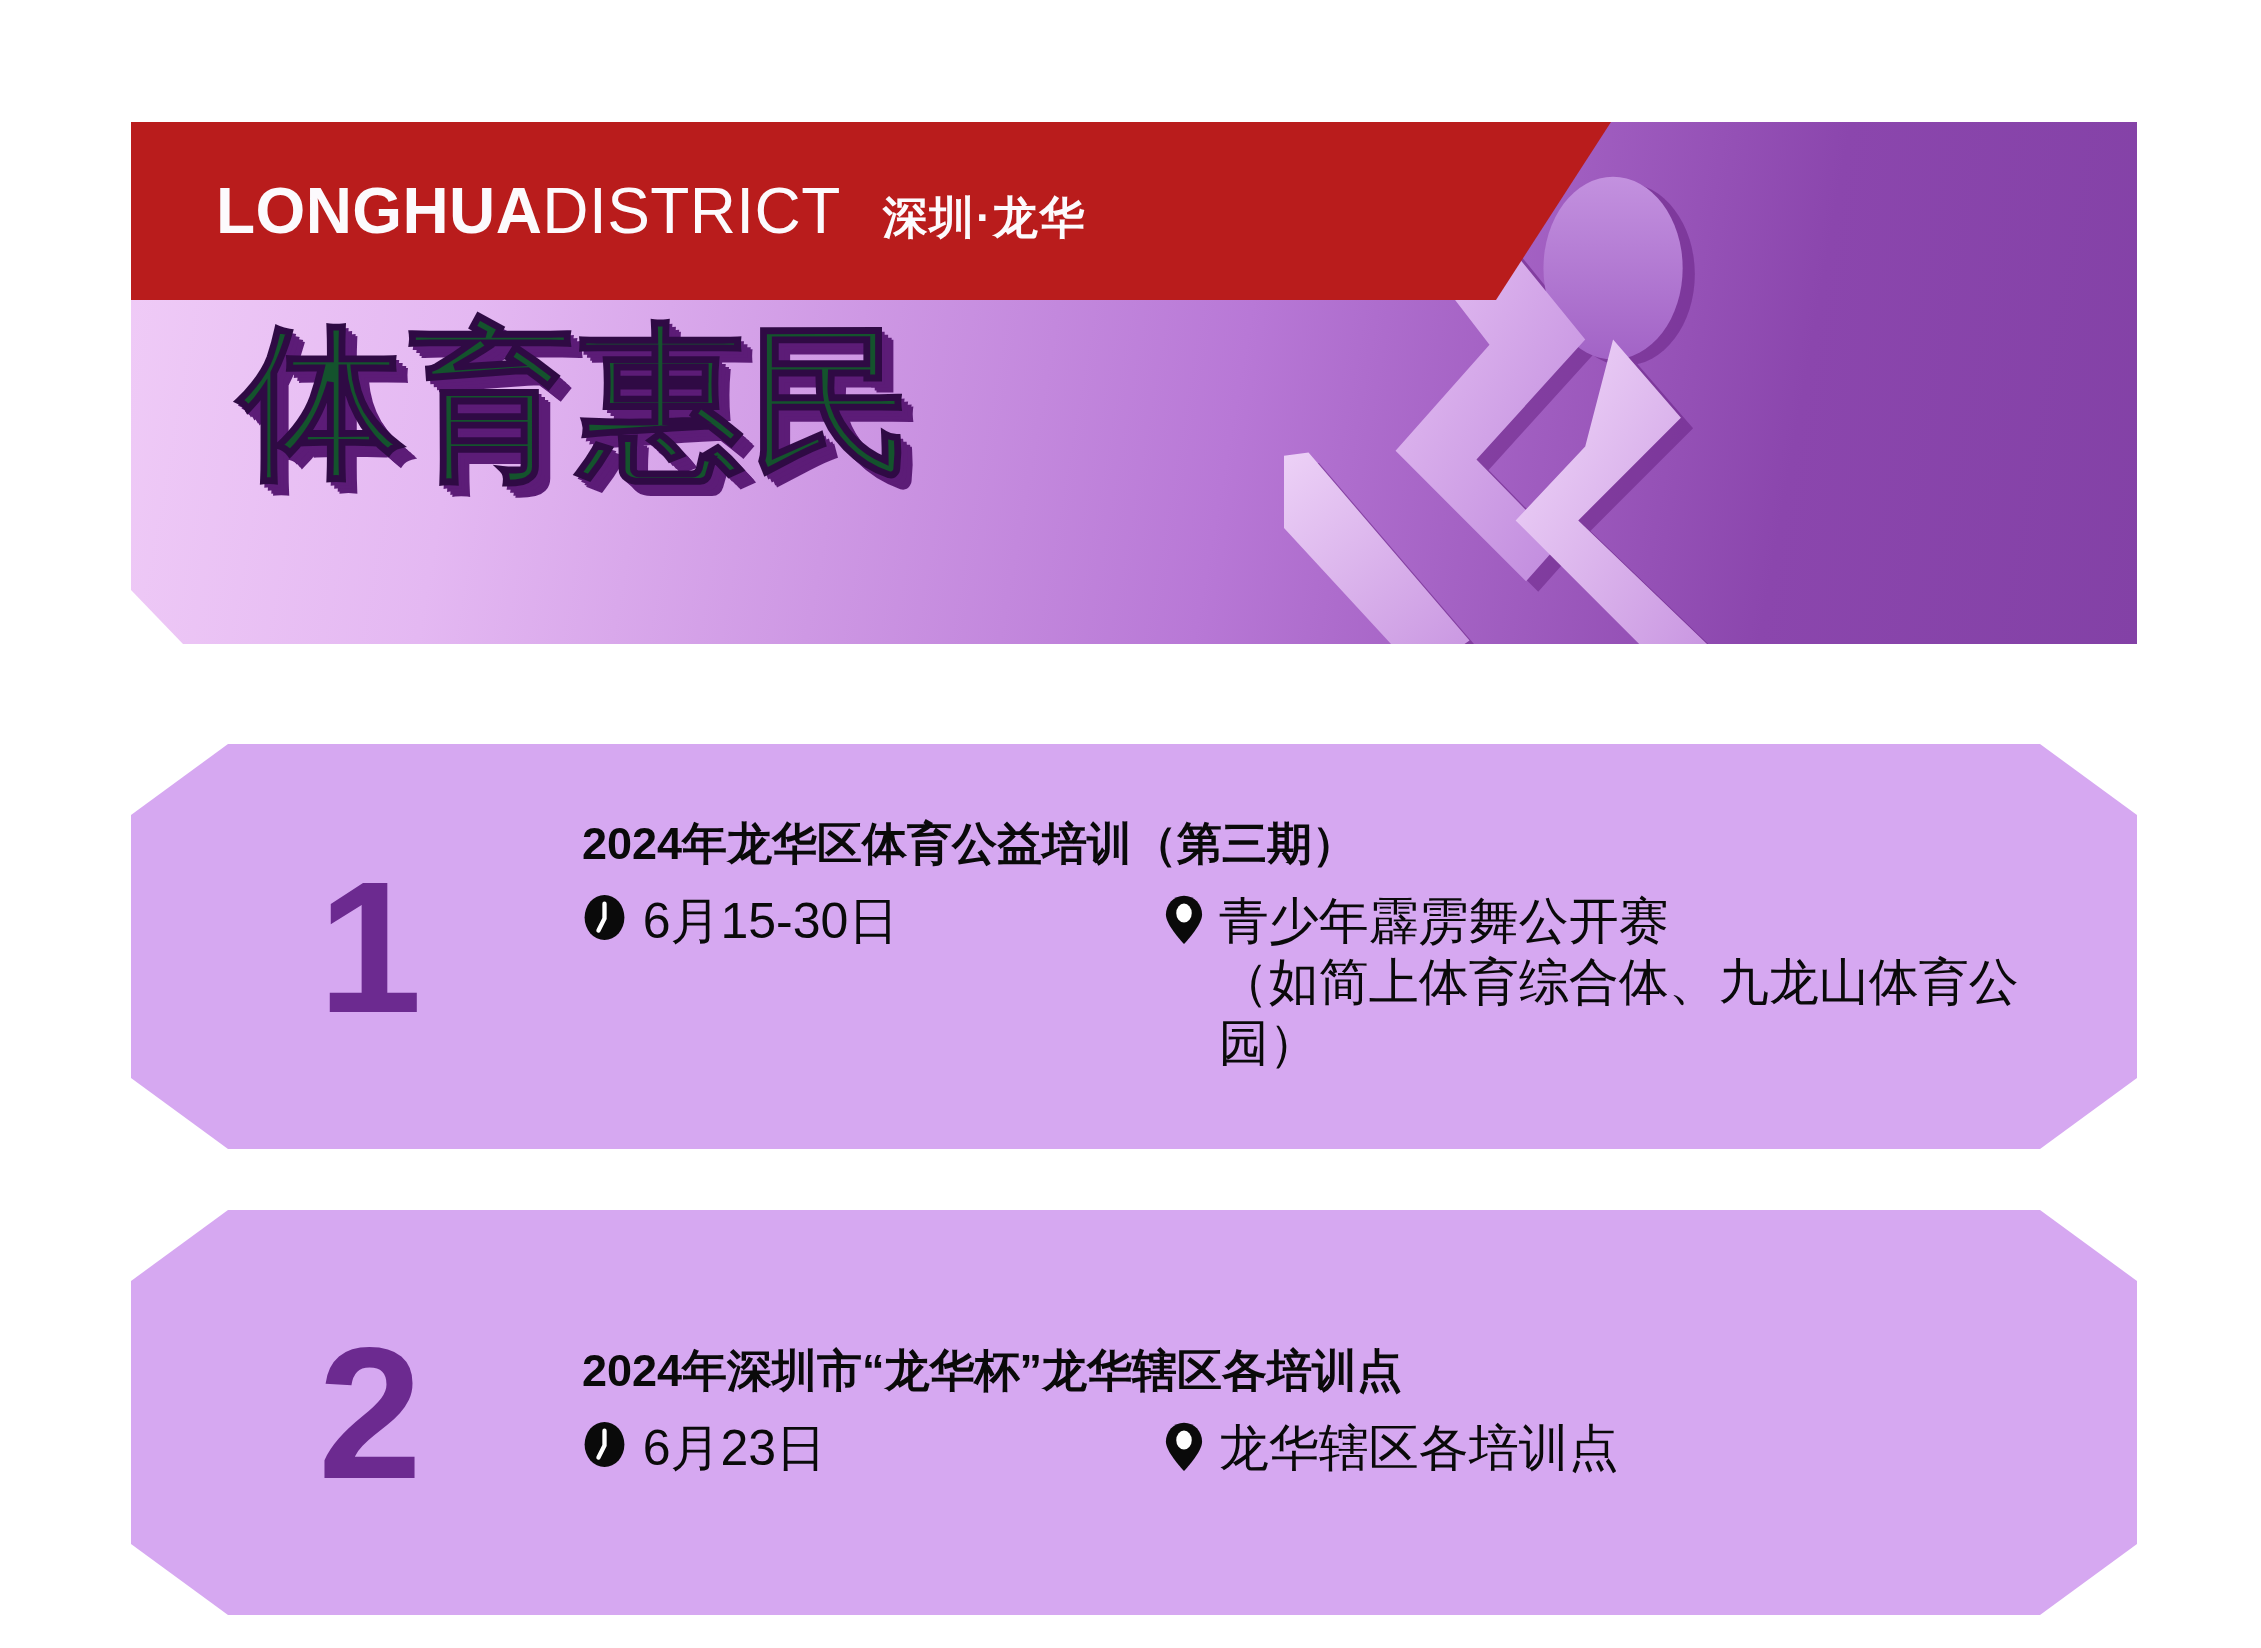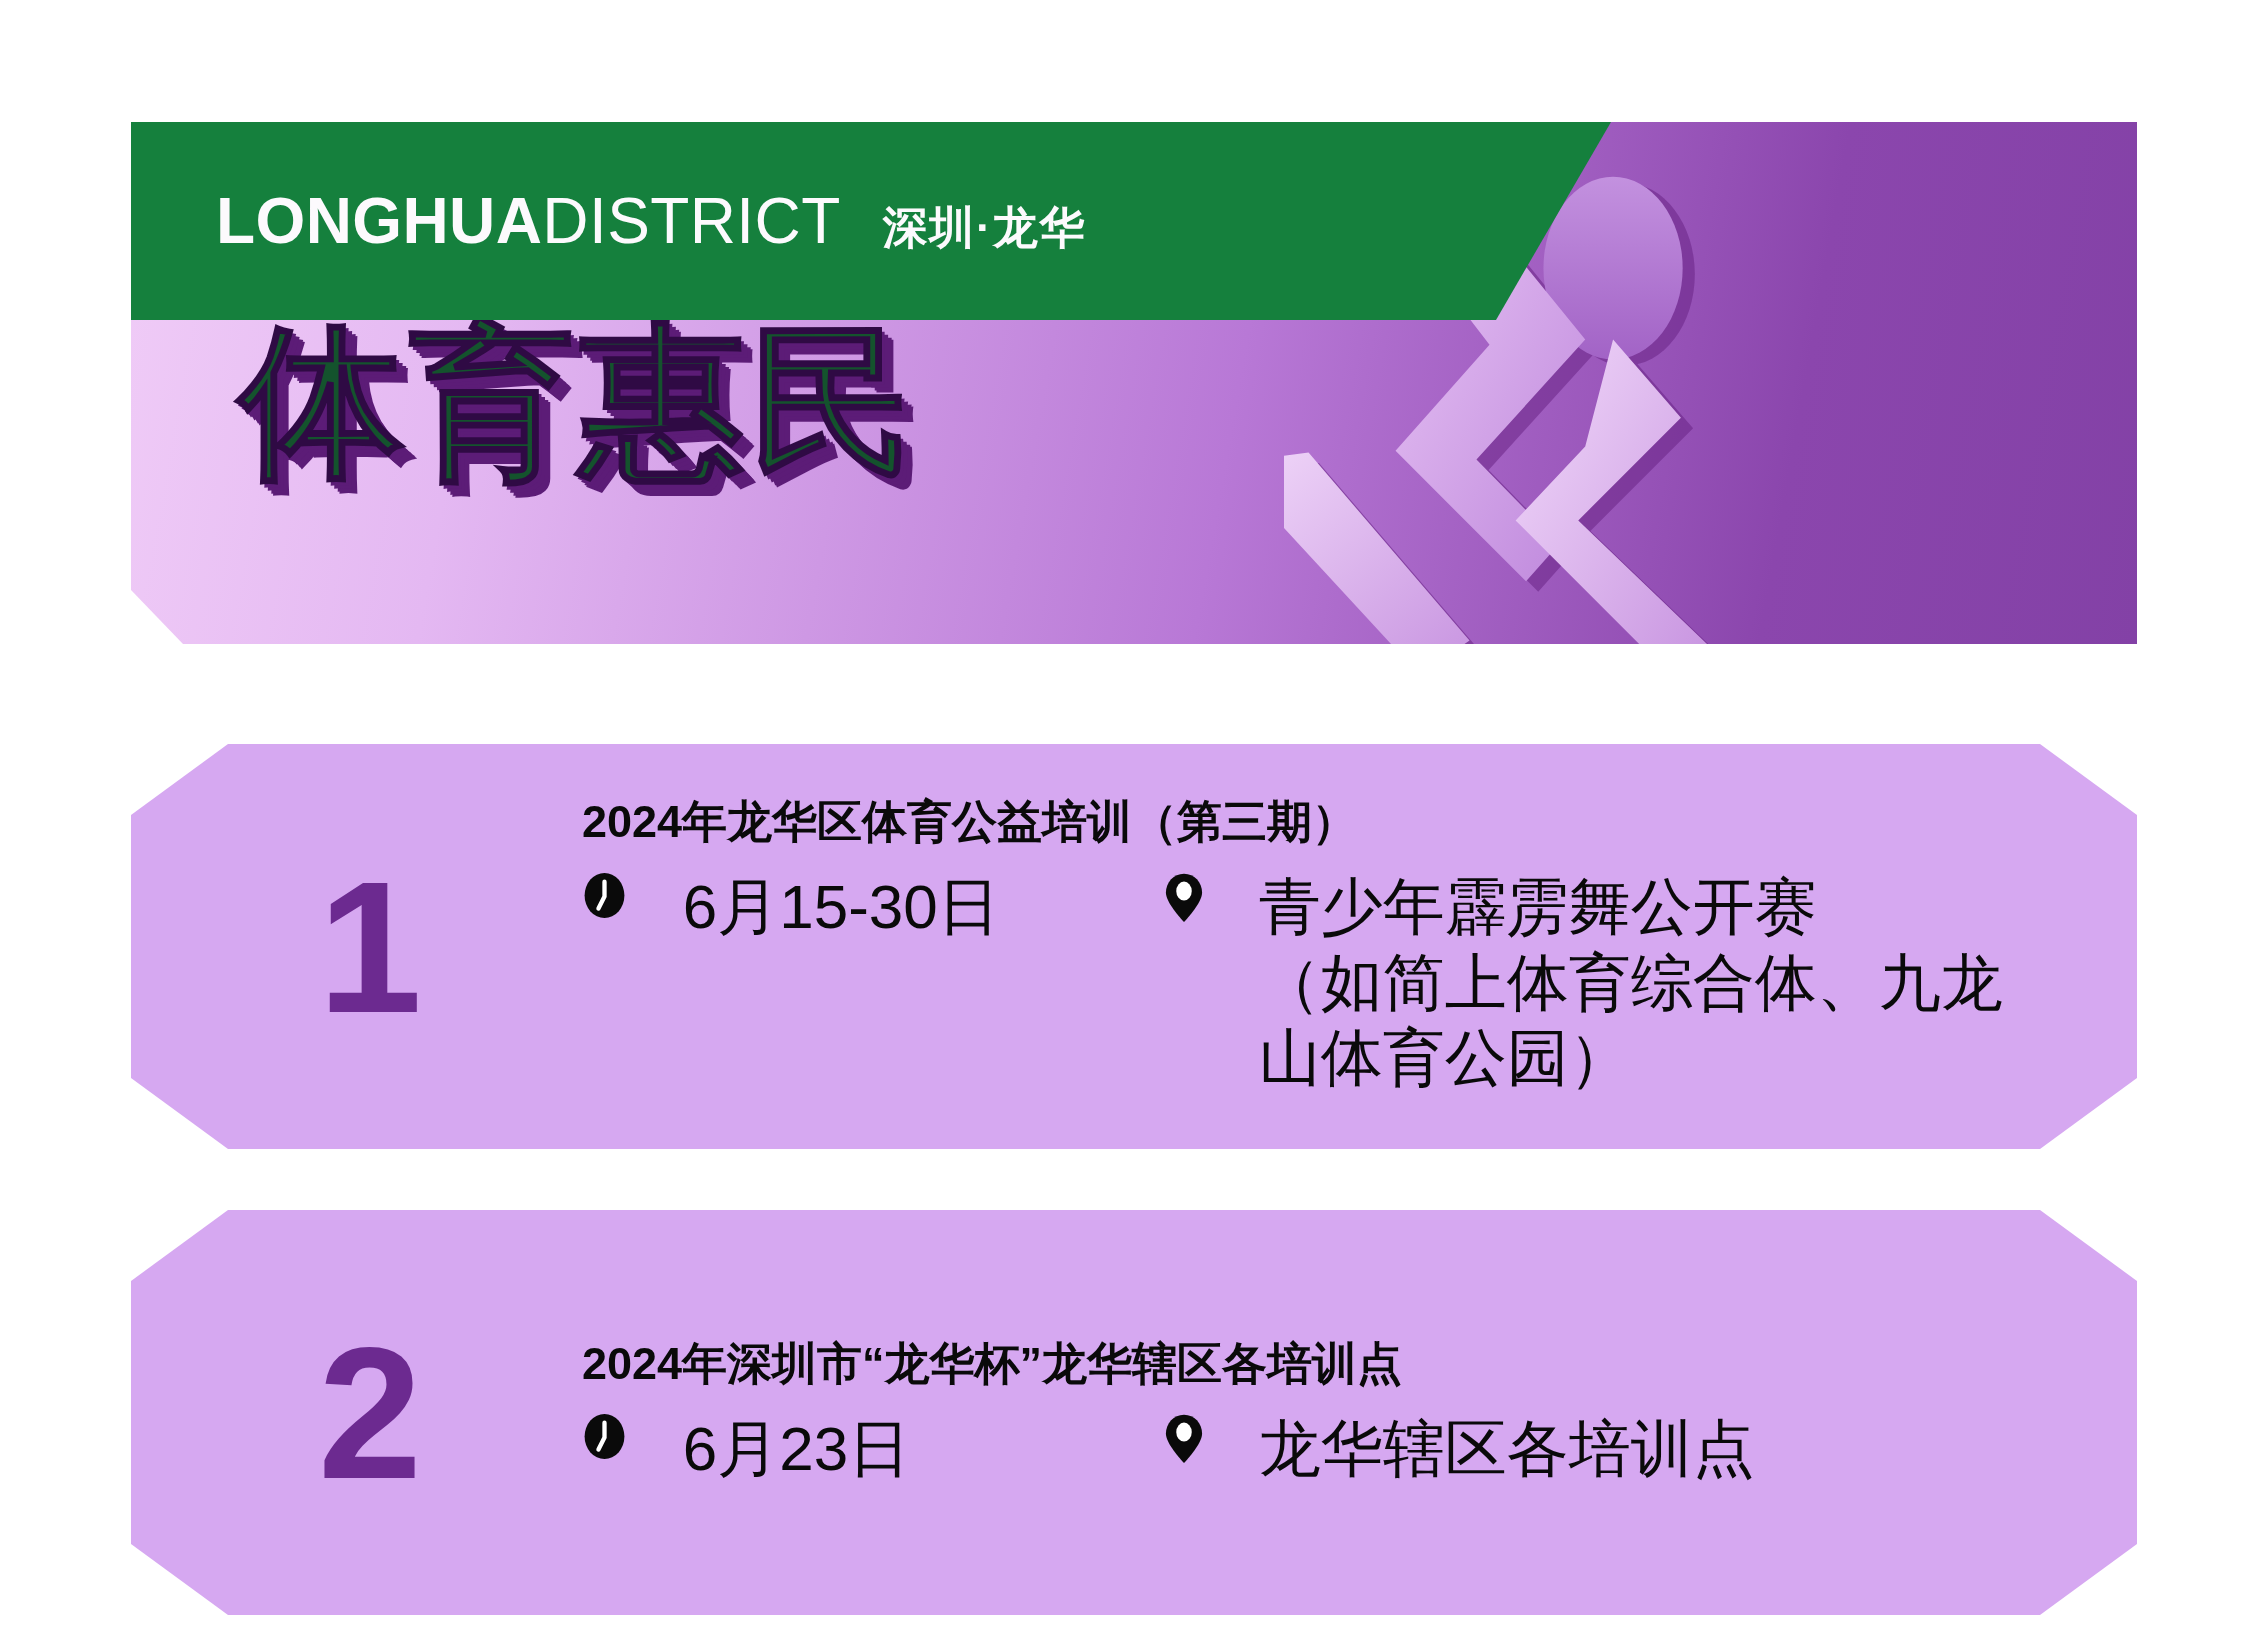--- a/index.html
+++ b/index.html
@@ -33,22 +33,22 @@
     background: linear-gradient(100deg, #F0CCF7 0%, #E4B8F2 18%, #B878D6 55%, #8B46AD 82%, #8341A6 100%);
     -webkit-clip-path: polygon(0 0, 100% 0, 100% 100%, 52px 100%, 0 calc(100% - 54px));
     clip-path: polygon(0 0, 100% 0, 100% 100%, 52px 100%, 0 calc(100% - 54px));
   }
 
   .banner-topbar {
     position: absolute;
     left: 0;
     top: 0;
     width: 1480px;
-    height: 198px;
-    background: #15803d;
+    height: 178px;
+    background: #b91c1c;
     -webkit-clip-path: polygon(0 0, 100% 0, calc(100% - 115px) 100%, 0 100%);
     clip-path: polygon(0 0, 100% 0, calc(100% - 115px) 100%, 0 100%);
     z-index: 4;
   }
 
   .banner-topbar-label {
     position: absolute;
     left: 85px;
     top: 50%;
     transform: translateY(-50%);
@@ -161,26 +161,25 @@
   .meta-place { flex: 1; }
 
   .meta-icon {
     flex: none;
     margin-top: 3.5px;
     margin-right: 15.7px;
   }
   .meta-icon svg { display: block; }
 
   .meta-text {
-    font-size: 62px;
+    font-size: 50px;
     color: #0A0A0A;
     line-height: 1.22;
     font-weight: 400;
     letter-spacing: 0px;
-    margin-left: 40px;
   }
   .meta-text .sub { display: block; }
 </style>
 </head>
 <body>
 
 <div class="banner">
 
   <div class="banner-body"></div>
 

